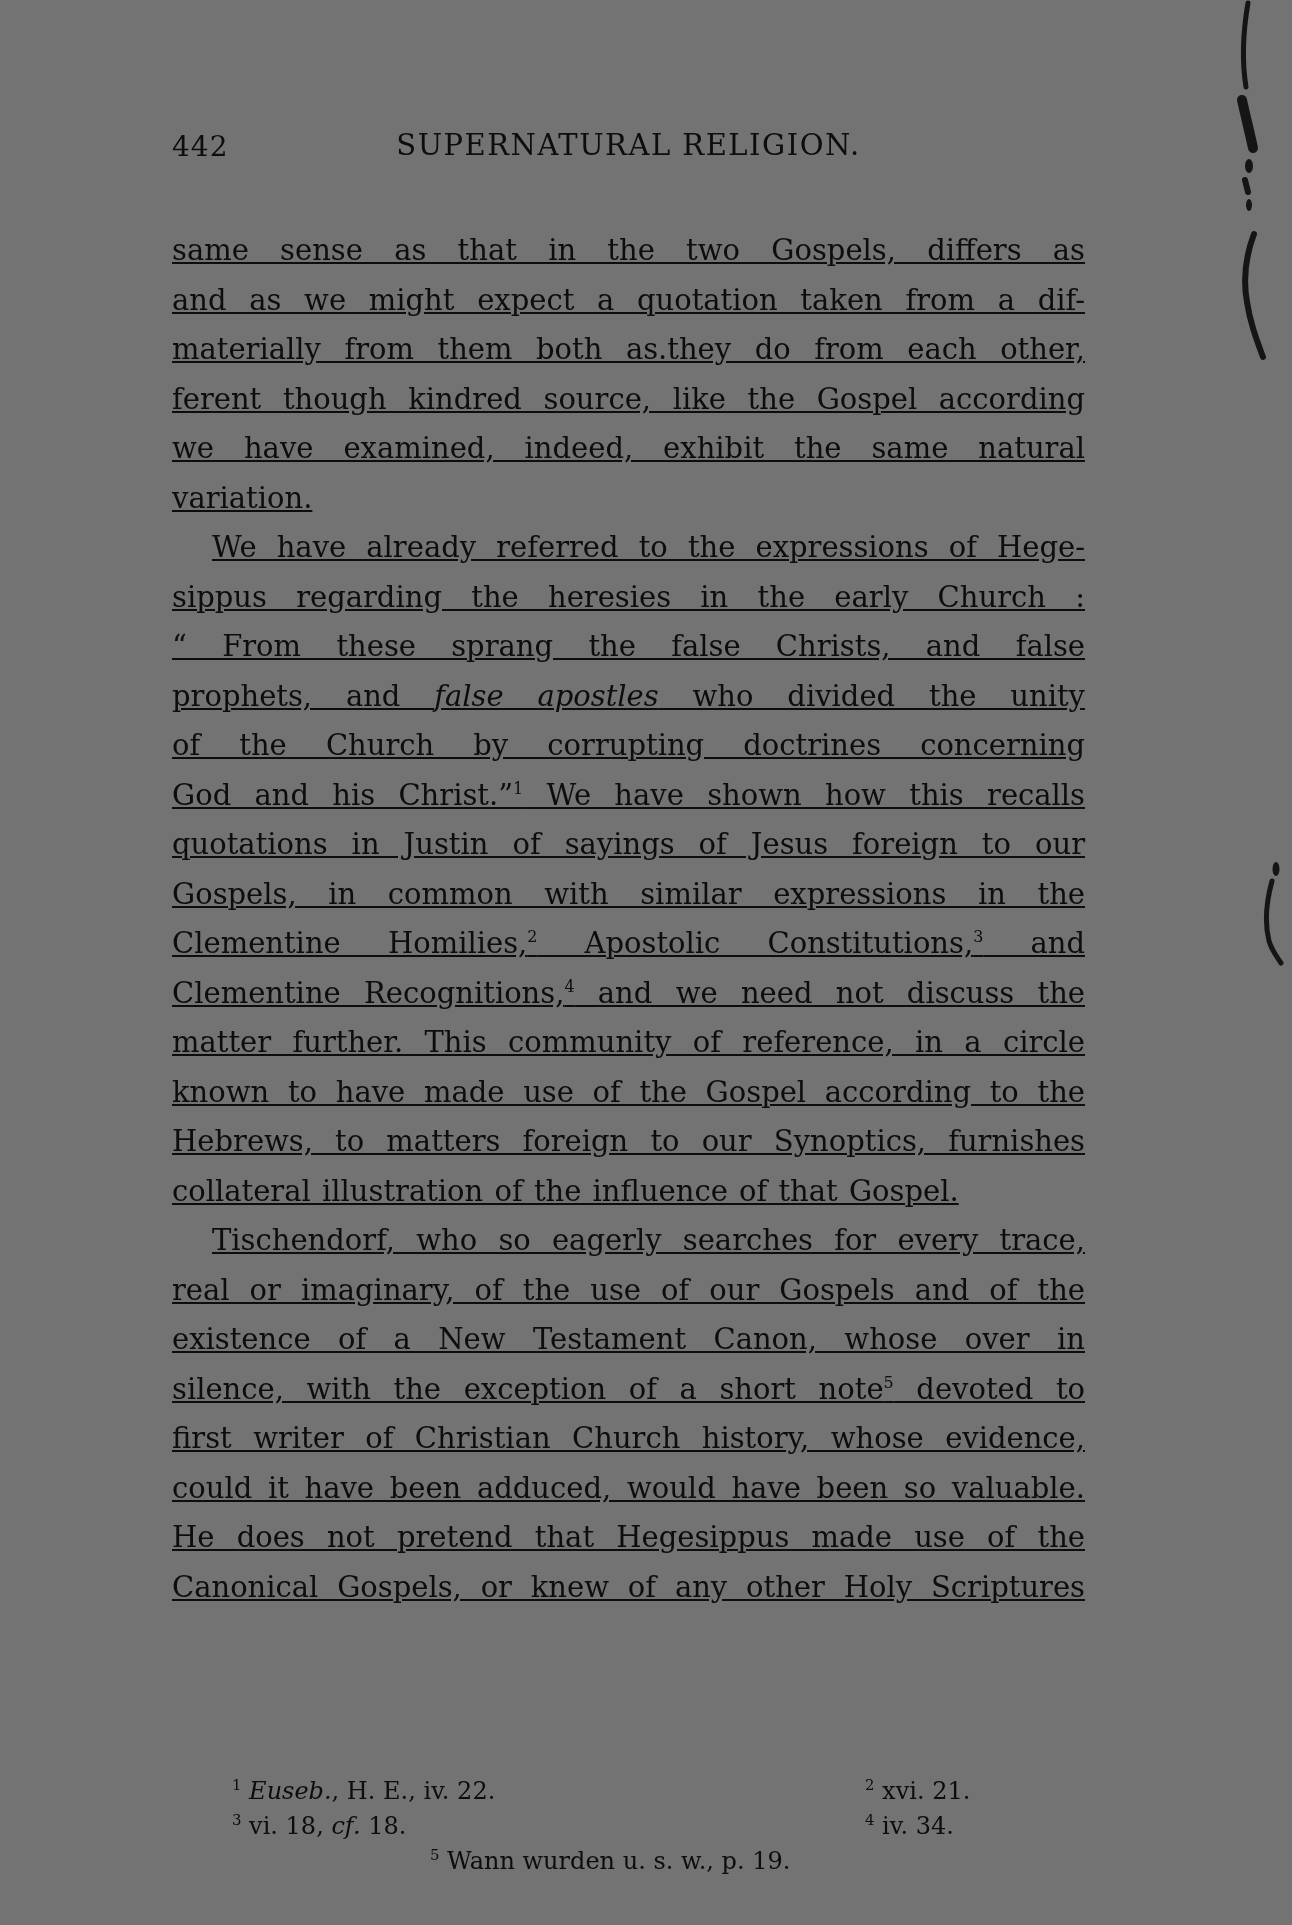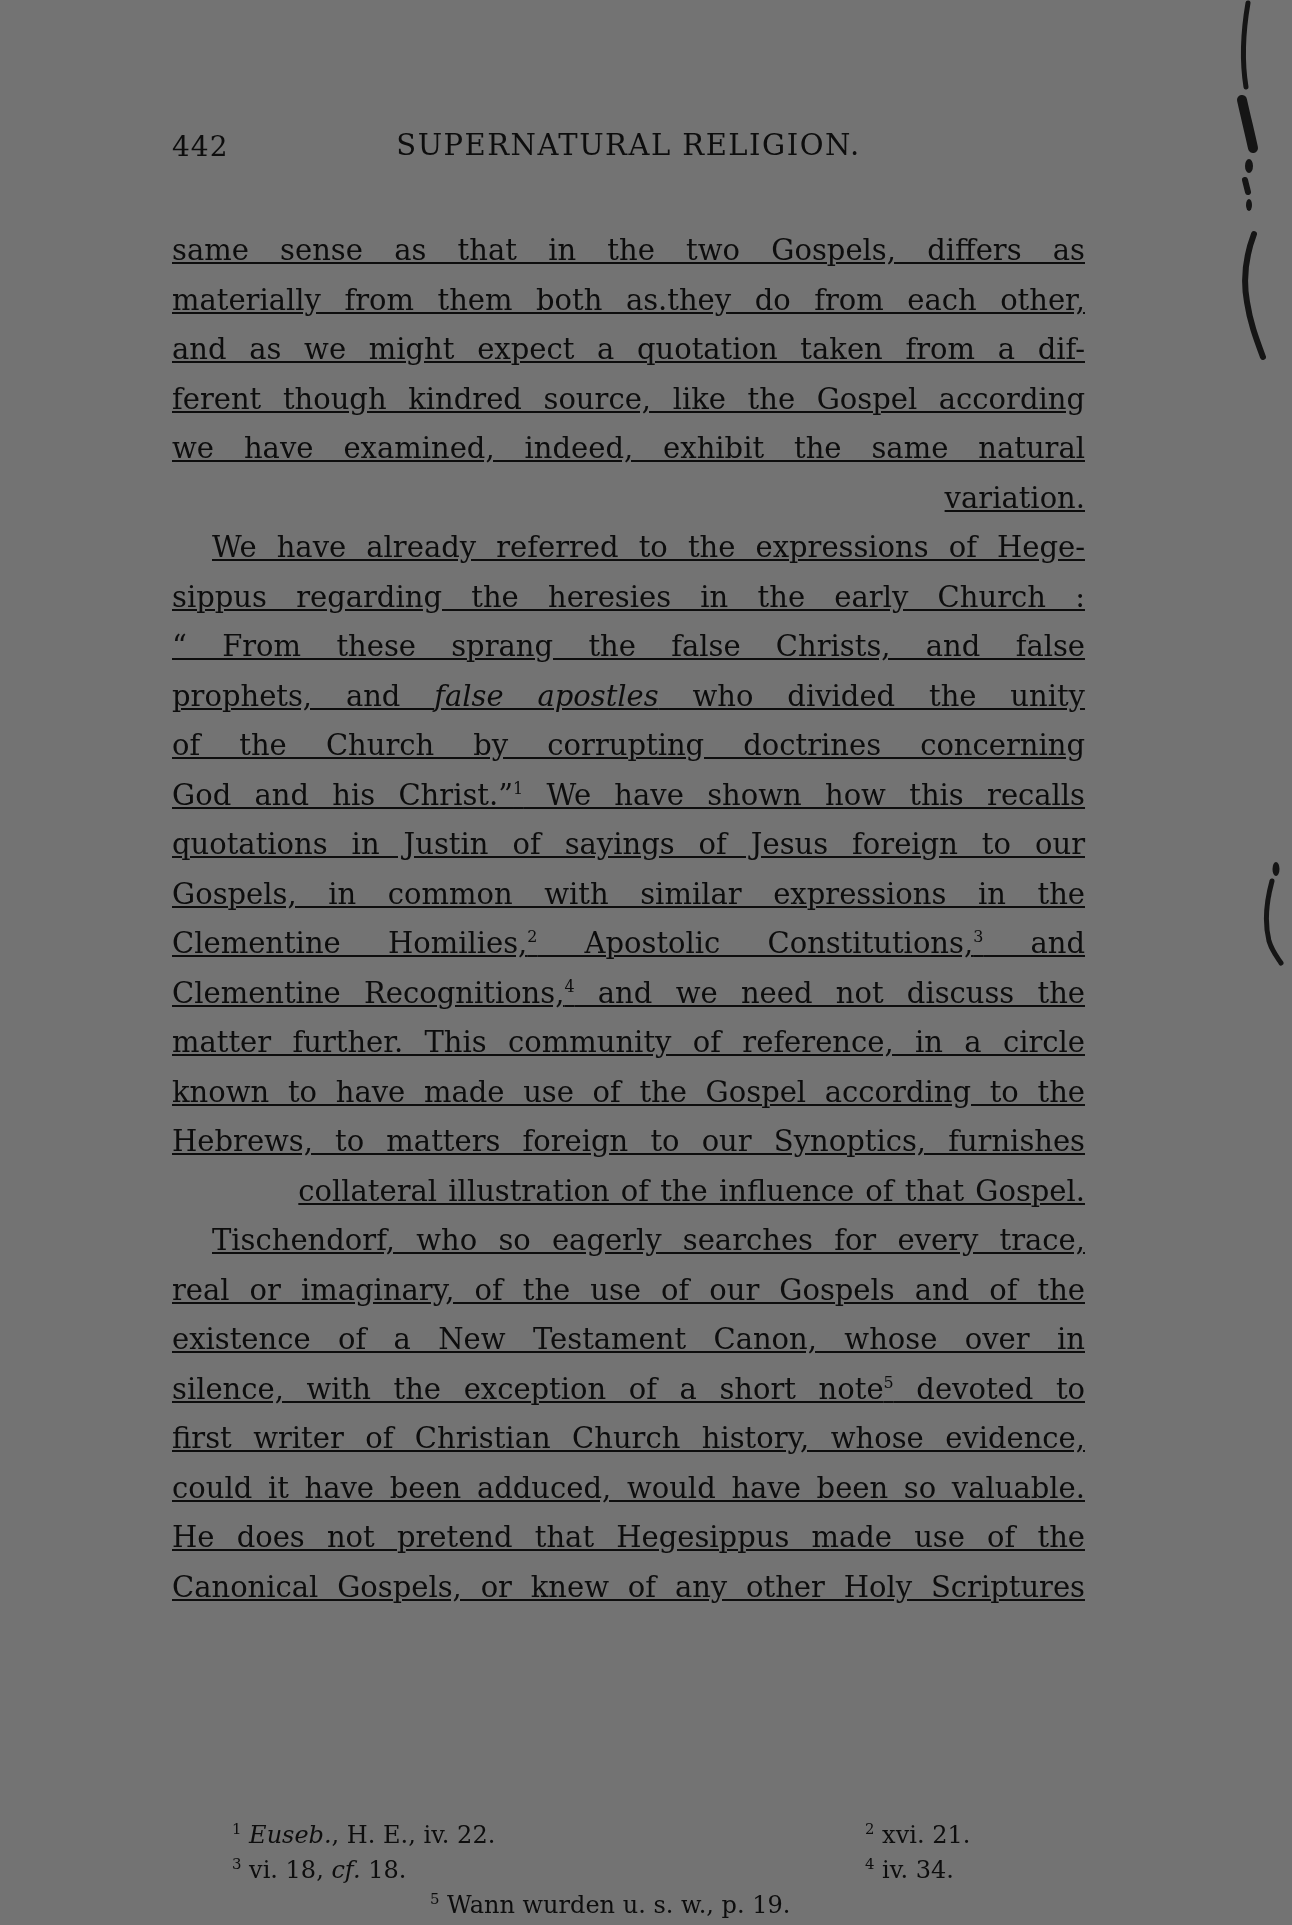--- a/index.html
+++ b/index.html
@@ -21,54 +21,54 @@
     position:absolute; left:172px; top:128px; width:913px;
     text-align:center; font-size:29px; letter-spacing:1.5px;
   }
 
   .body-text {
     position:absolute; left:172px; top:226px; width:913px;
     font-size:29px; line-height:49.5px;
     word-spacing:2px;
     text-decoration:underline;
   }
-  .line { text-align:right; }
+  .line { text-align:left; }
   .line.j { text-align:justify; text-align-last:justify; }
   .line.ind { text-indent:40px; }
   .it { font-style:italic; }
   .bd { font-weight:normal; }
   sup.fnref {
     font-size:0.55em; vertical-align:super; line-height:0;
     letter-spacing:0;
   }
 
   .footnotes { position:absolute; left:0; top:0; width:1292px; font-size:24px; }
-  .fn { position:absolute; white-space:nowrap; line-height:30px;margin-top:44px; }
+  .fn { position:absolute; white-space:nowrap; line-height:30px; }
   .fn sup.fnref { font-size:0.62em; }
   #fn1 { left:232px; top:1776px; }
   #fn2 { left:865px; top:1776px; }
   #fn3 { left:232px; top:1811px; }
   #fn4 { left:865px; top:1811px; }
   #fn5 { left:430px; top:1846px; }
 
   svg.artifacts { position:absolute; left:0; top:0; pointer-events:none; }
 </style>
 </head>
 <body>
 
 <div class="page">
 
   <div class="page-number">442</div>
 
   <div class="running-title">SUPERNATURAL RELIGION.</div>
 
   <div class="body-text" id="body-text">
       <div class="line j"><span>same sense as that in the two Gospels, differs as</span></div>
+      <div class="line j"><span>and as we might expect a quotation taken from a dif-</span></div>
       <div class="line j"><span>materially from them both as.they do from each other,</span></div>
-      <div class="line j"><span>and as we might expect a quotation taken from a dif-</span></div>
       <div class="line j"><span>ferent though kindred source, like the Gospel according</span></div>
       <div class="line j"><span>we have examined, indeed, exhibit the same natural</span></div>
       <div class="line"><span>variation.</span></div>
       <div class="line j ind"><span>We have already referred to the expressions of Hege-</span></div>
       <div class="line j"><span>sippus regarding the heresies in the early Church :</span></div>
       <div class="line j"><span>“ From these sprang the false Christs, and false</span></div>
       <div class="line j"><span>prophets, and </span><span class="it">false apostles</span><span> who divided the unity</span></div>
       <div class="line j"><span>of the Church by corrupting doctrines concerning</span></div>
       <div class="line j"><span>God and his Christ.”</span><sup class="fnref">1</sup><span>  We have shown how this recalls</span></div>
       <div class="line j"><span>quotations in Justin of sayings of Jesus foreign to our</span></div>

